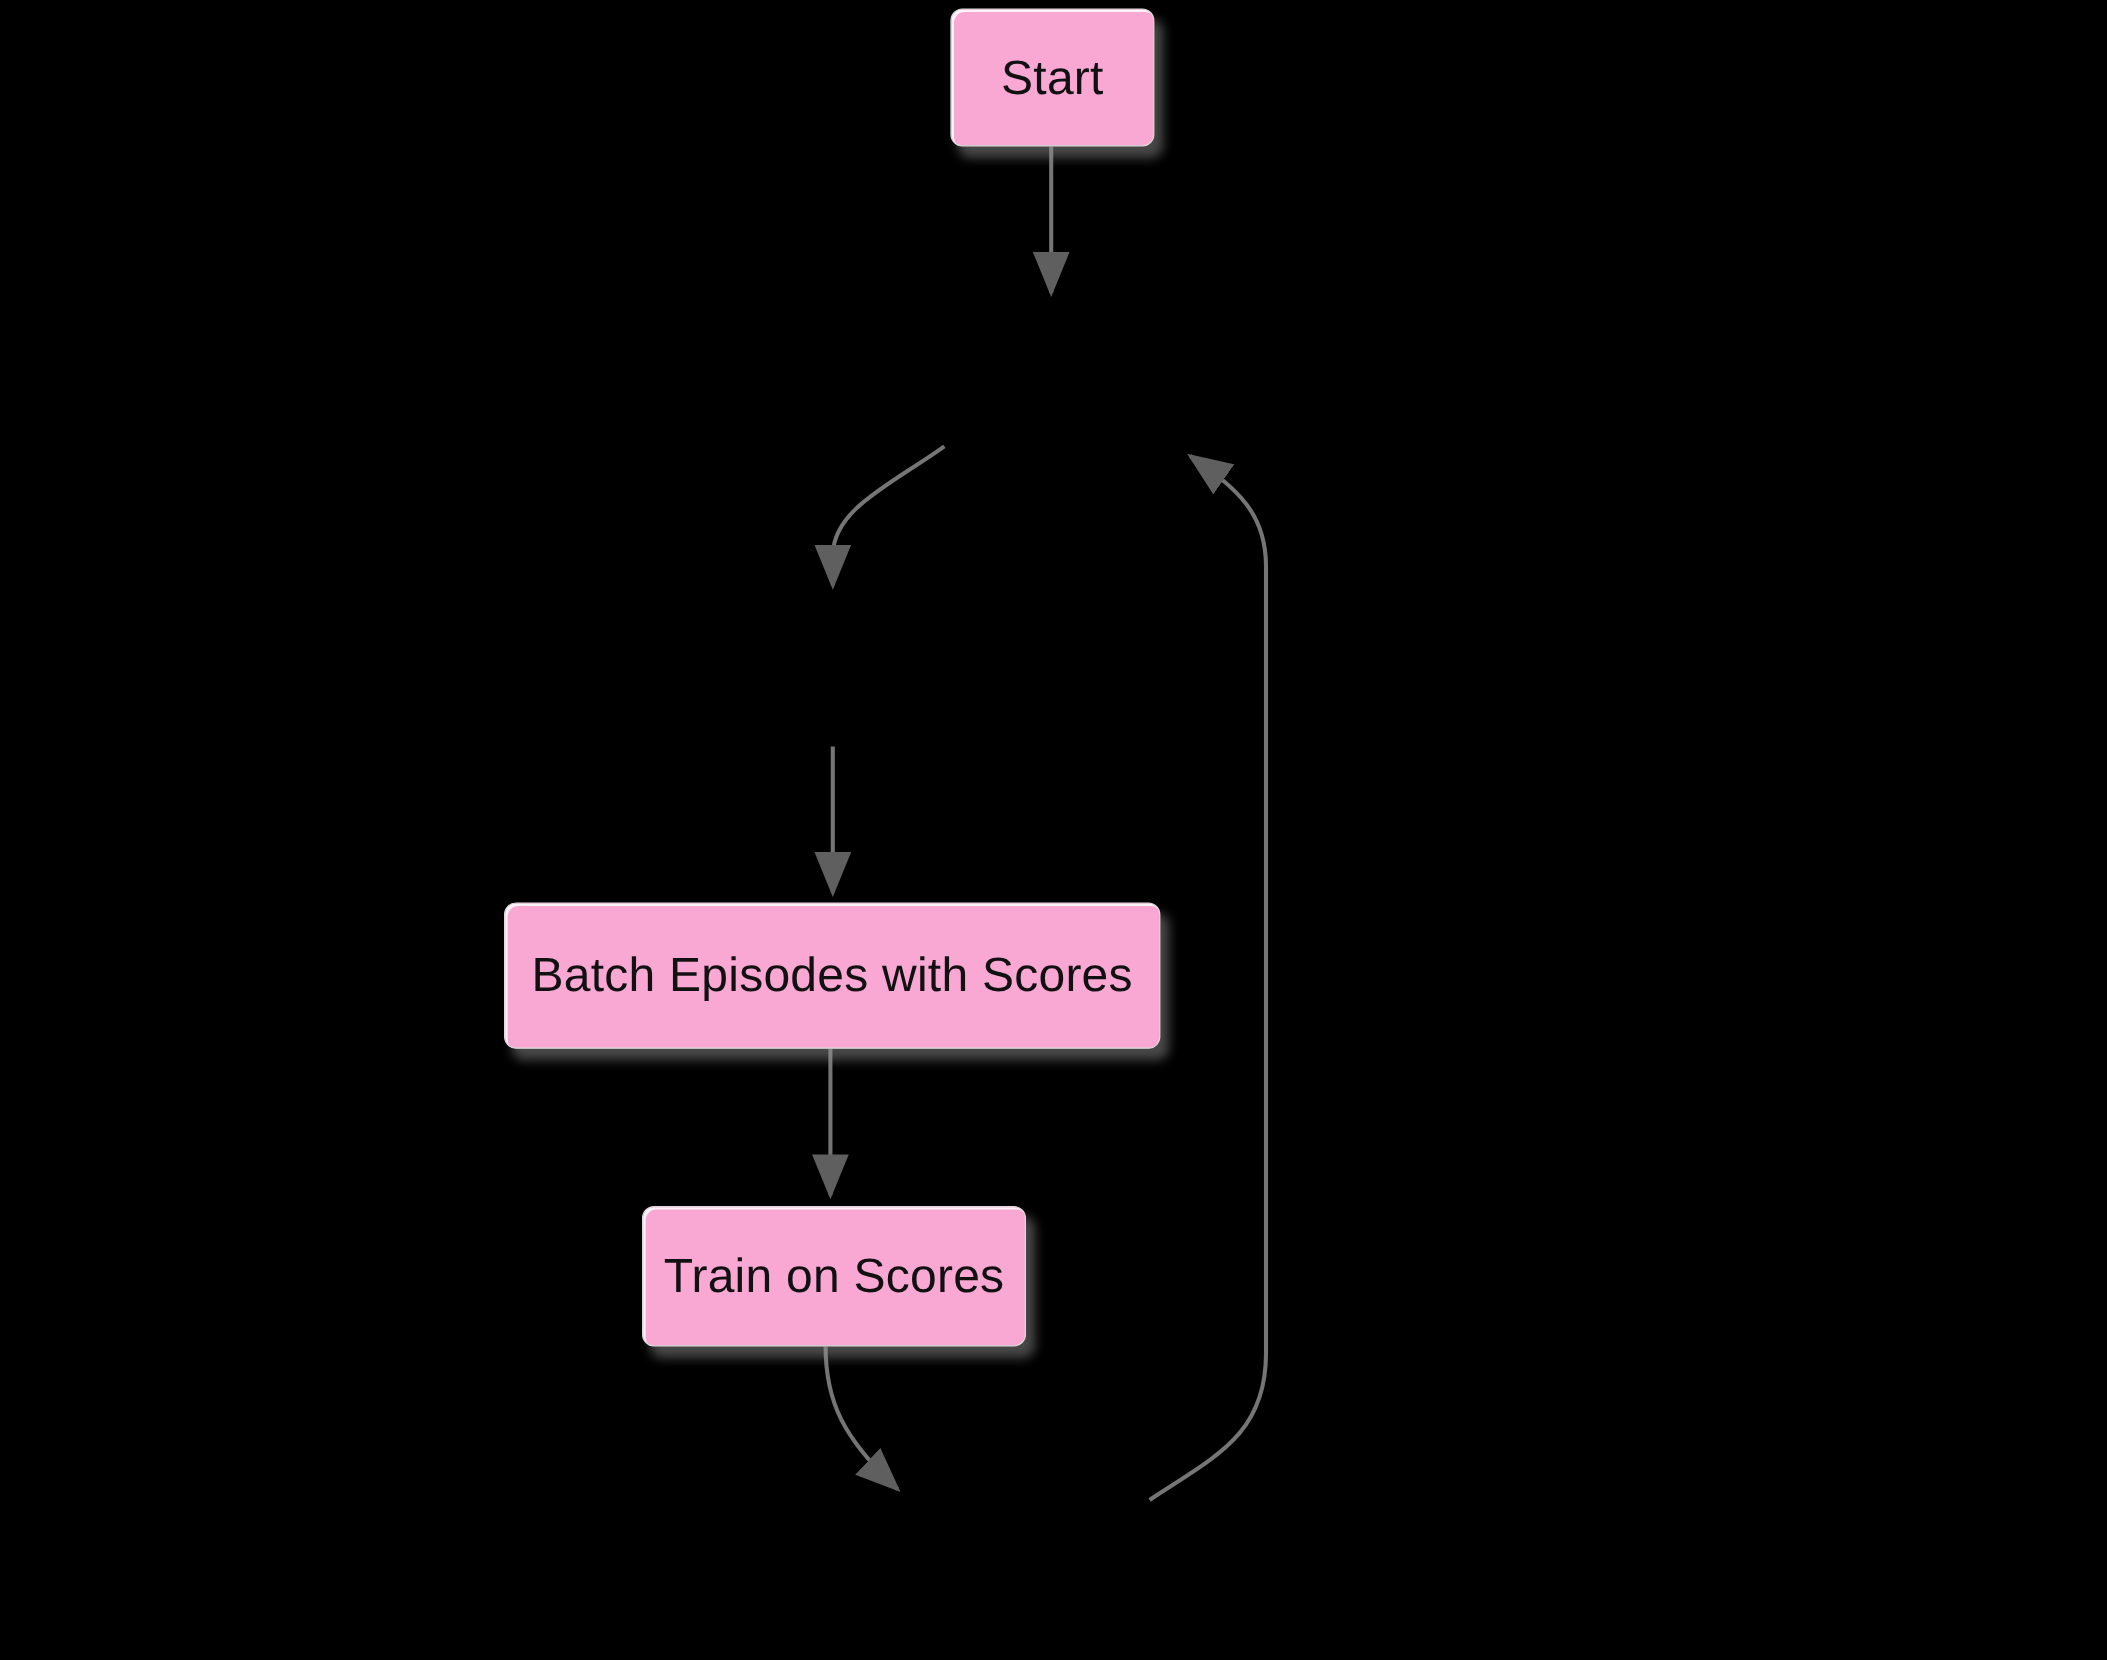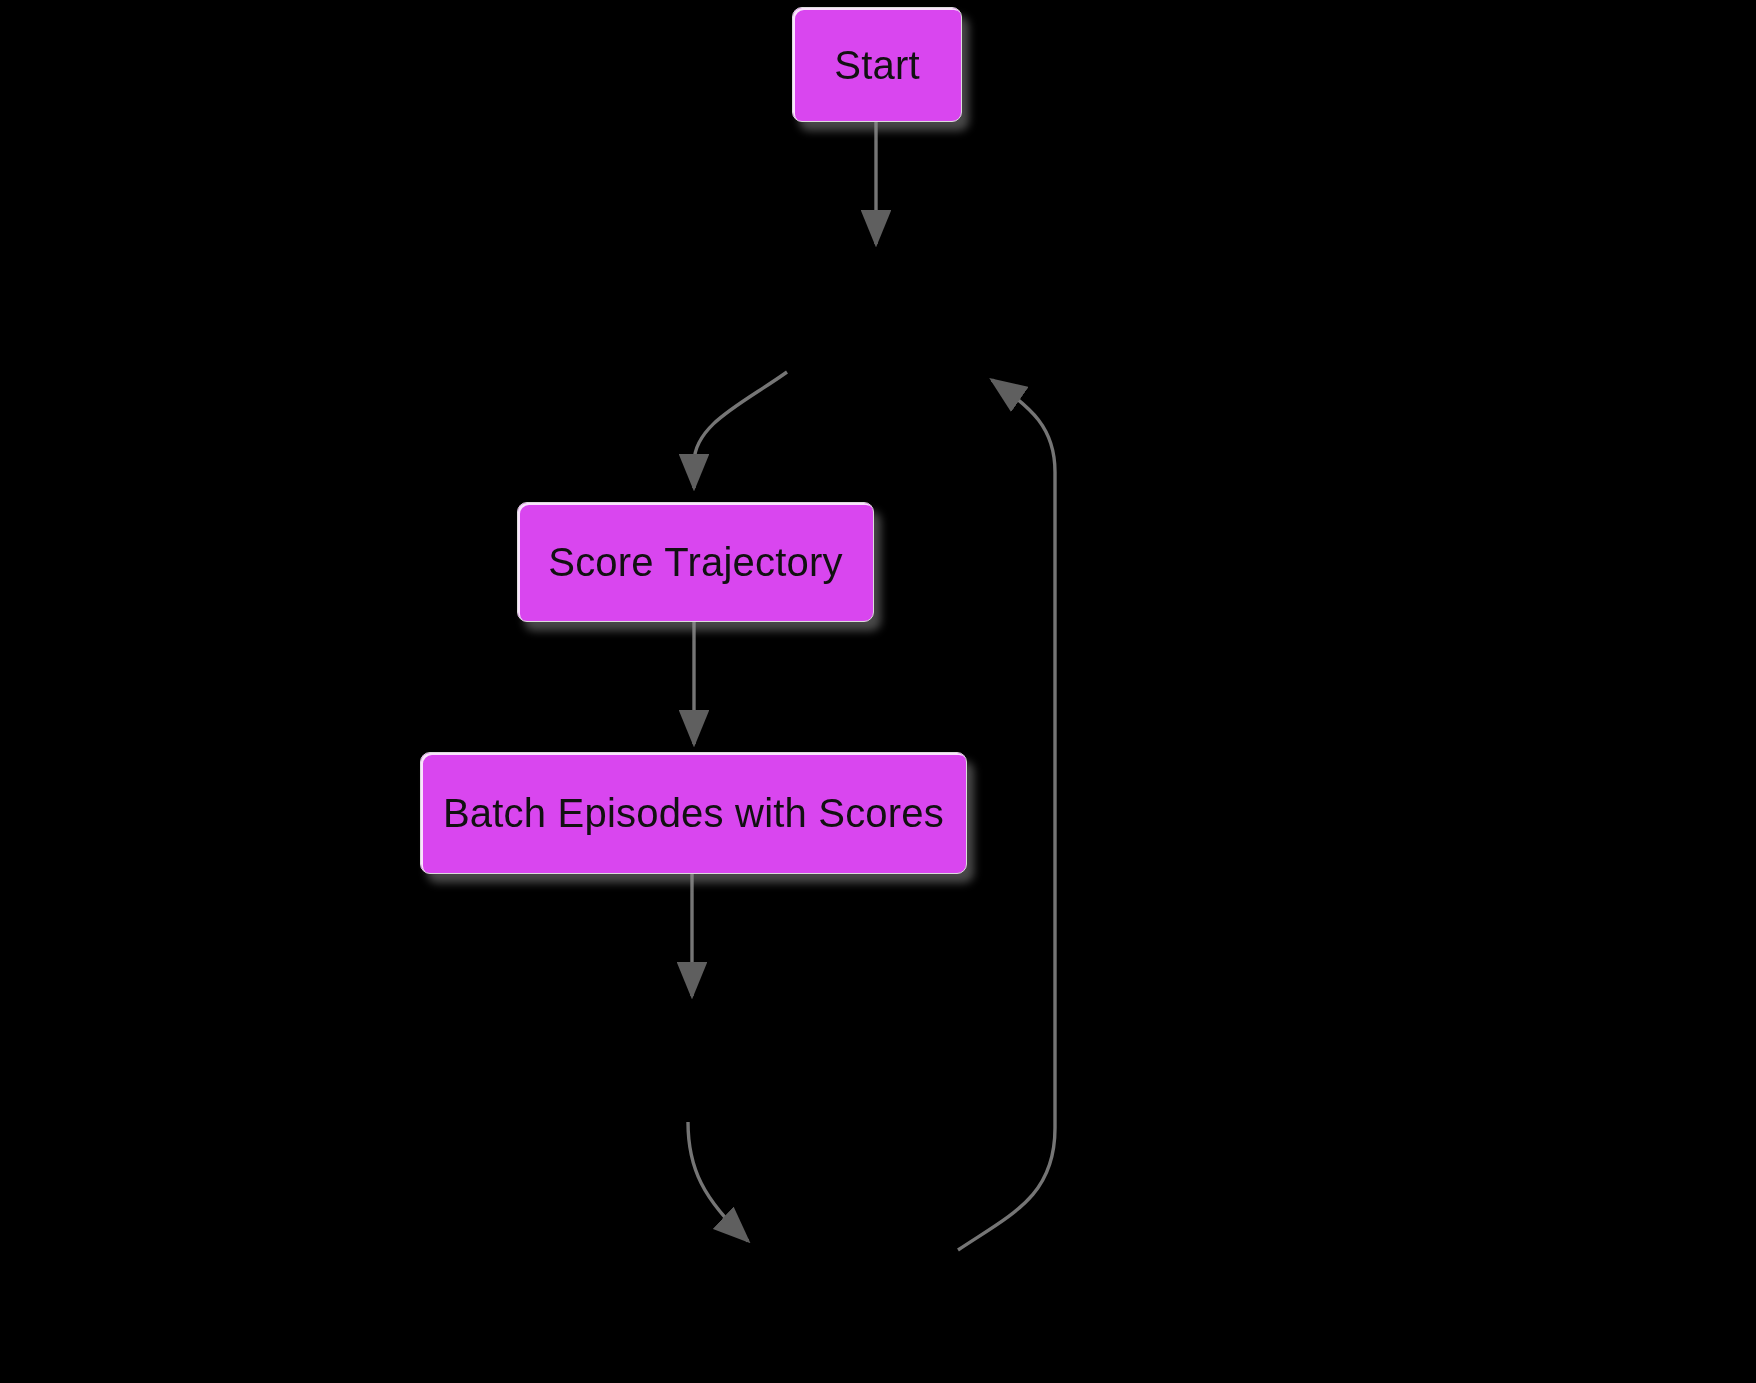--- a/index.html
+++ b/index.html
@@ -22,21 +22,21 @@
     z-index: 1;
   }
   .edge {
     fill: none;
     stroke: #757575;
     stroke-width: 3.4;
   }
   .node {
     position: absolute;
     z-index: 2;
-    background: #d946ef;
+    background: #f9a8d4;
     border: 1px solid #dcdcdc;
     border-radius: 10px;
     box-shadow: inset 2px 2px 0 rgba(255,255,255,0.85),
                 7px 9px 9px rgba(145,145,145,0.5);
     display: flex;
     align-items: center;
     justify-content: center;
     color: #111111;
     font-size: 40px;
     line-height: 1;
@@ -65,19 +65,19 @@
     <path class="edge" marker-end="url(#arrowhead)" d="M692 874 L692 996"></path>
 
     <path class="edge" marker-end="url(#arrowhead)" d="M688 1122 C 688 1168, 703 1199, 748 1241"></path>
 
     <path class="edge" marker-end="url(#arrowhead)" d="M958 1250 C 1012 1214, 1055 1196, 1055 1128 L1055 472 C 1055 428, 1032 408, 992 380"></path>
   </svg>
 
   <div class="node" style="left:792px; top:7px;    width:168px; height:113px">Start</div>
 
 
-  <div class="node" style="left:517px; top:502px;  width:355px; height:118px">Score Trajectory</div>
 
   <div class="node" style="left:420px; top:752px;  width:545px; height:120px">Batch Episodes with Scores</div>
 
+  <div class="node" style="left:535px; top:1005px; width:318px; height:115px">Train on Scores</div>
 
 
 </div>
 
 </body></html>

